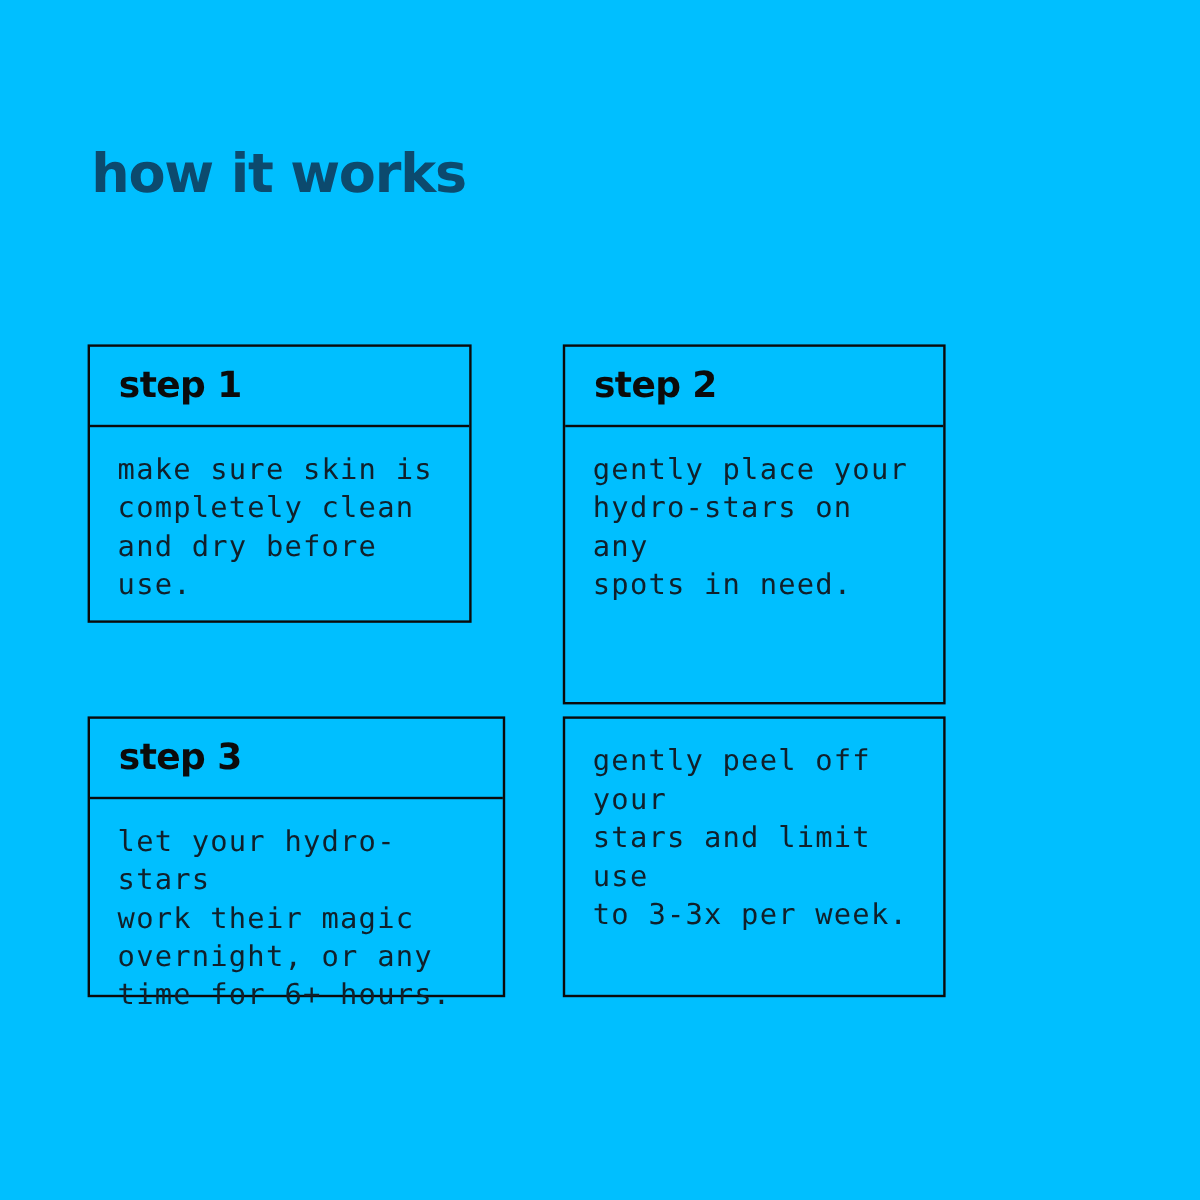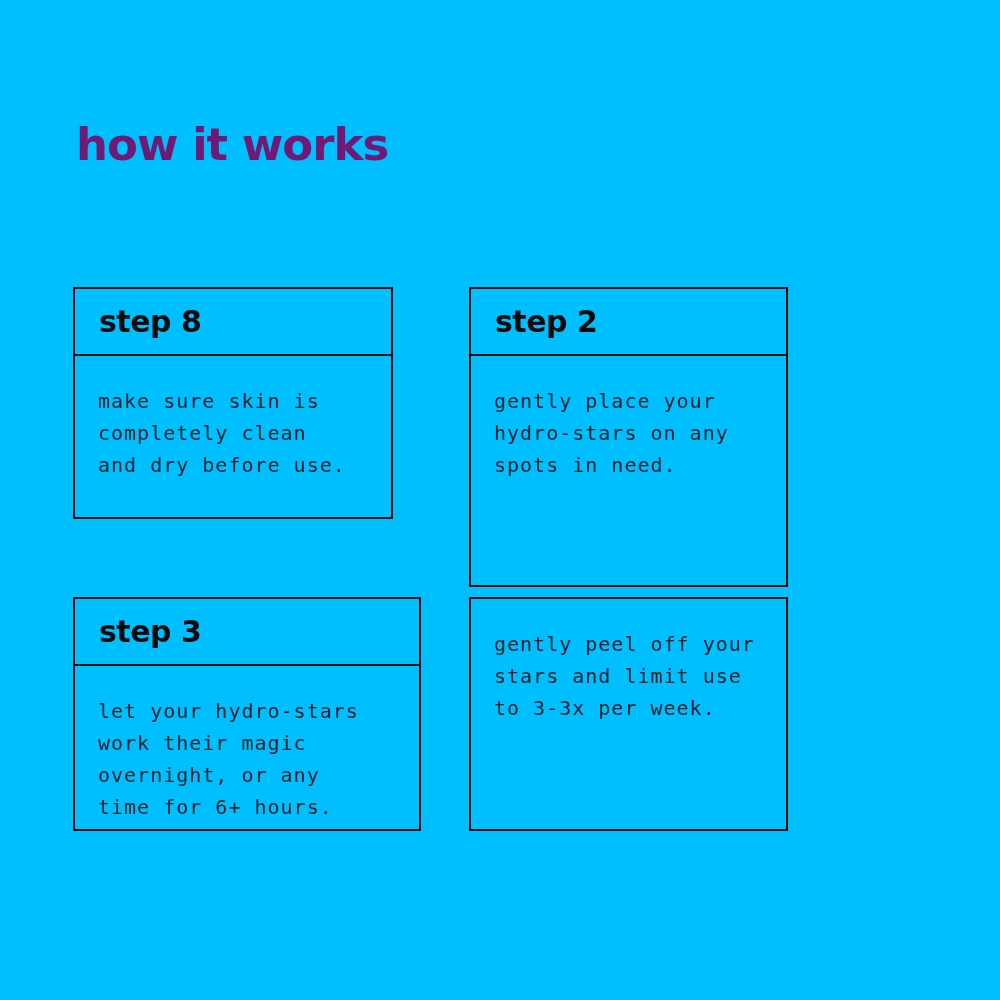--- a/index.html
+++ b/index.html
@@ -14,21 +14,21 @@
     overflow: hidden;
     font-family: "DejaVu Sans", sans-serif;
   }
   .page-title {
     position: absolute;
     left: 76px;
     top: 100px;
     font-size: 45px;
     font-weight: 700;
     letter-spacing: -1px;
-    color: #701a75;
+    color: #0c4a6e;
     line-height: 1.1;
     margin-top: 20px;
   }
   .step-card {
     position: absolute;
     box-sizing: border-box;
     border: 2px solid #0b0b0b;
     background: transparent;
   }
   .step-card.pos-1 { left: 73px;  top: 287px; width: 320px; height: 232px; }
@@ -43,39 +43,39 @@
     align-items: center;
     padding: 0 24px;
   }
   .step-title {
     font-size: 30px;
     font-weight: 700;
     letter-spacing: -0.5px;
     color: #0b0b0b;
   }
   .step-body {
-    padding: 29px 18px 0 23px;
+    padding: 19px 18px 0 23px;
     font-family: "DejaVu Sans Mono", monospace;
-    font-size: 20px;
+    font-size: 24px;
     line-height: 32px;
     letter-spacing: 1px;
     color: #10202b;
     white-space: pre-line;
   }
 </style>
 </head>
 <body>
 
 <div class="canvas">
 
   <h1 class="page-title">how it works</h1>
 
   <div class="step-card pos-1">
     <div class="step-card-header">
-      <span class="step-title">step 8</span>
+      <span class="step-title">step 1</span>
     </div>
     <div class="step-body">make sure skin is
 completely clean
 and dry before use.</div>
   </div>
 
   <div class="step-card pos-2">
     <div class="step-card-header">
       <span class="step-title">step 2</span>
     </div>

